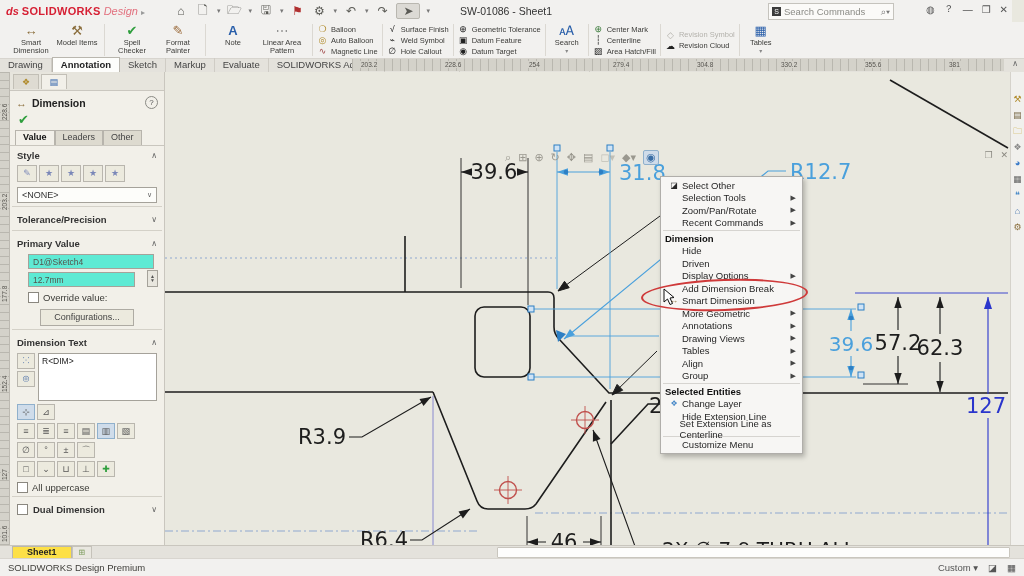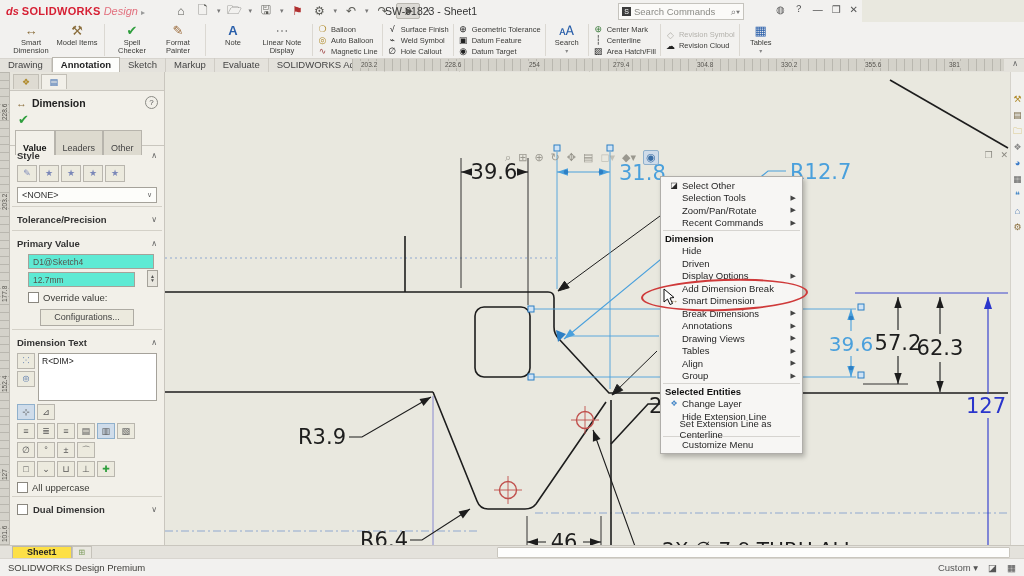--- a/index.html
+++ b/index.html
@@ -1,20 +1,20 @@
 <!DOCTYPE html>
 <html><head>
 <meta charset="utf-8">
 <style>
   html,body{margin:0;padding:0;background:#888;}
   #app{position:relative;width:1024px;height:576px;background:#e9e8df;overflow:hidden;
        font-family:"Liberation Sans",sans-serif;color:#222;}
   .abs{position:absolute;}
   
-  #titlebar{left:0;top:0;width:862px;height:22px;background:#f2f1ef;border-bottom:1px solid #e3e1dd;display:flex;align-items:center;}
+  #titlebar{left:0;top:0;width:1012px;height:22px;background:#f2f1ef;border-bottom:1px solid #e3e1dd;display:flex;align-items:center;}
   .logo{display:flex;align-items:baseline;gap:3px;margin-left:6px;}
   .logo .ds{font-weight:bold;font-style:italic;color:#d61f33;font-size:11px;}
   .logo .sw{font-weight:bold;color:#d61f33;font-size:11px;letter-spacing:.3px;}
   .logo .dsg{color:#e2707e;font-size:11px;font-style:italic;}
   .qat{display:flex;align-items:center;gap:6px;margin-left:28px;color:#5a5a55;font-size:12px;}
   .qat .qi{width:16px;text-align:center;cursor:default;}
   .qat .car{font-size:7px;color:#777;}
   .qat .sel{background:#dcdad5;border:1px solid #b9b7b0;padding:0 3px;border-radius:2px;}
   #doctitle{position:absolute;left:0;right:0;text-align:center;font-size:10.5px;color:#333;top:5px;pointer-events:none;}
   #search{position:absolute;right:118px;top:3px;width:118px;height:15px;border:1px solid #c5c3bd;background:#fbfaf8;display:flex;align-items:center;font-size:9.5px;color:#8b8b86;padding:0 3px;gap:3px;}
@@ -57,21 +57,21 @@
   
   #panel{left:10px;top:72px;width:155px;height:473px;background:#f2f0e9;border-right:1px solid #c9c6be;box-sizing:border-box;font-size:9.5px;}
   .ptabs{display:flex;gap:2px;padding:2px 0 0 3px;background:#e7e5dd;height:16px;border-bottom:1px solid #cac7bf;}
   .ptab{width:24px;height:14px;background:#dedbD2;border:1px solid #c2bfb6;border-bottom:none;text-align:center;font-size:9px;line-height:14px;cursor:default;}
   .ptab.on{background:#f2f0e9;}
   .phead{display:flex;align-items:center;gap:5px;padding:5px 6px 2px 6px;}
   .phead .ttl{font-weight:bold;font-size:10.5px;color:#222;}
   .phead .hlp{margin-left:auto;width:11px;height:11px;border:1px solid #8a8a84;border-radius:50%;font-size:8px;line-height:11px;text-align:center;color:#555;}
   .pcheck{color:#2e9e3c;font-size:13px;padding:1px 8px 3px 8px;}
   .vlo{display:flex;padding-left:5px;border-bottom:1px solid #c9c6be;height:15px;}
-  .vtab{font-size:9px;padding:12px 7px;border:1px solid #b7b4ac;border-bottom:none;background:#dddacf;color:#444;cursor:default;}
+  .vtab{font-size:9px;padding:1px 7px;border:1px solid #b7b4ac;border-bottom:none;background:#dddacf;color:#444;cursor:default;}
   .vtab.on{background:#f2f0e9;font-weight:bold;color:#111;}
   .sect{display:flex;align-items:center;font-weight:bold;color:#333;font-size:9.5px;padding:4px 7px 2px 7px;}
   .sect .chev{margin-left:auto;color:#666;font-size:8px;font-weight:normal;}
   .sdiv{height:1px;background:#d4d1c8;margin:3px 2px;}
   .stylebtns{display:flex;gap:2px;padding:2px 7px;}
   .sbtn{width:18px;height:15px;border:1px solid #b9b6ae;background:#eceade;text-align:center;font-size:9px;line-height:15px;color:#7a87b8;cursor:default;}
   .dd{margin:3px 7px;height:14px;border:1px solid #a5a29a;background:#fdfdfa;font-size:9px;display:flex;align-items:center;padding:0 4px;color:#333;}
   .dd .car{margin-left:auto;font-size:7px;color:#666;}
   .gfield{margin:3px 10px 0 18px;height:13px;background:#5eead4;border:1px solid #a5a29a;font-size:8.5px;color:#55524c;display:flex;align-items:center;padding:0 4px;}
   .gfieldrow{display:flex;align-items:center;}
@@ -128,21 +128,21 @@
         <span class="car">▾</span>
       <span class="qi" style="color:#b03030;">⚑</span>
       <span class="qi">⚙</span>
         <span class="car">▾</span>
       <span class="qi">↶</span>
         <span class="car">▾</span>
       <span class="qi">↷</span>
       <span class="qi sel">➤</span>
         <span class="car">▾</span>
     </div>
-    <div id="doctitle">SW-01823 - Sheet1</div>
+    <div id="doctitle">SW-01086 - Sheet1</div>
     <div id="search">
       <span class="slogo">S</span>
       <span>Search Commands</span>
       <span class="mag">⌕▾</span>
     </div>
     <div class="winbtns">
       <span>◍</span>
       <span>？</span>
       <span>—</span>
       <span>❐</span>
@@ -174,21 +174,21 @@
       </div>
     </div>
       <div class="rsep"></div>
     <div class="rgroup">
       <div class="rbig">
         <span class="ric" style="color:#2a5faa;font-weight:bold;">A</span>
         <span class="rlb">Note</span>
       </div>
       <div class="rbig" style="width:52px;">
         <span class="ric" style="color:#777;">⋯</span>
-        <span class="rlb">Linear Note Display</span>
+        <span class="rlb">Linear Area Pattern</span>
           <span class="rdd">▾</span>
       </div>
     </div>
       <div class="rsep"></div>
     <div class="rgroup">
         <div class="rsmallcol">
       <div class="rsmall">
             <span class="ric" style="color:#b08a2a;">❍</span>
             <span class="rlb">Balloon</span>
           </div>
@@ -620,21 +620,21 @@
     <div class="mi">
         <span class="gut"></span>
         <span>Add Dimension Break</span>
       </div>
     <div class="mi">
         <span class="gut" style="color:#8a6d3b;">↔</span>
         <span>Smart Dimension</span>
       </div>
     <div class="mi">
         <span class="gut"></span>
-        <span>Break Dimensions</span>
+        <span>More Geometric</span>
         <span class="arr">▶</span>
       </div>
     <div class="mi">
         <span class="gut"></span>
         <span>Annotations</span>
         <span class="arr">▶</span>
       </div>
     <div class="mi">
         <span class="gut"></span>
         <span>Drawing Views</span>

